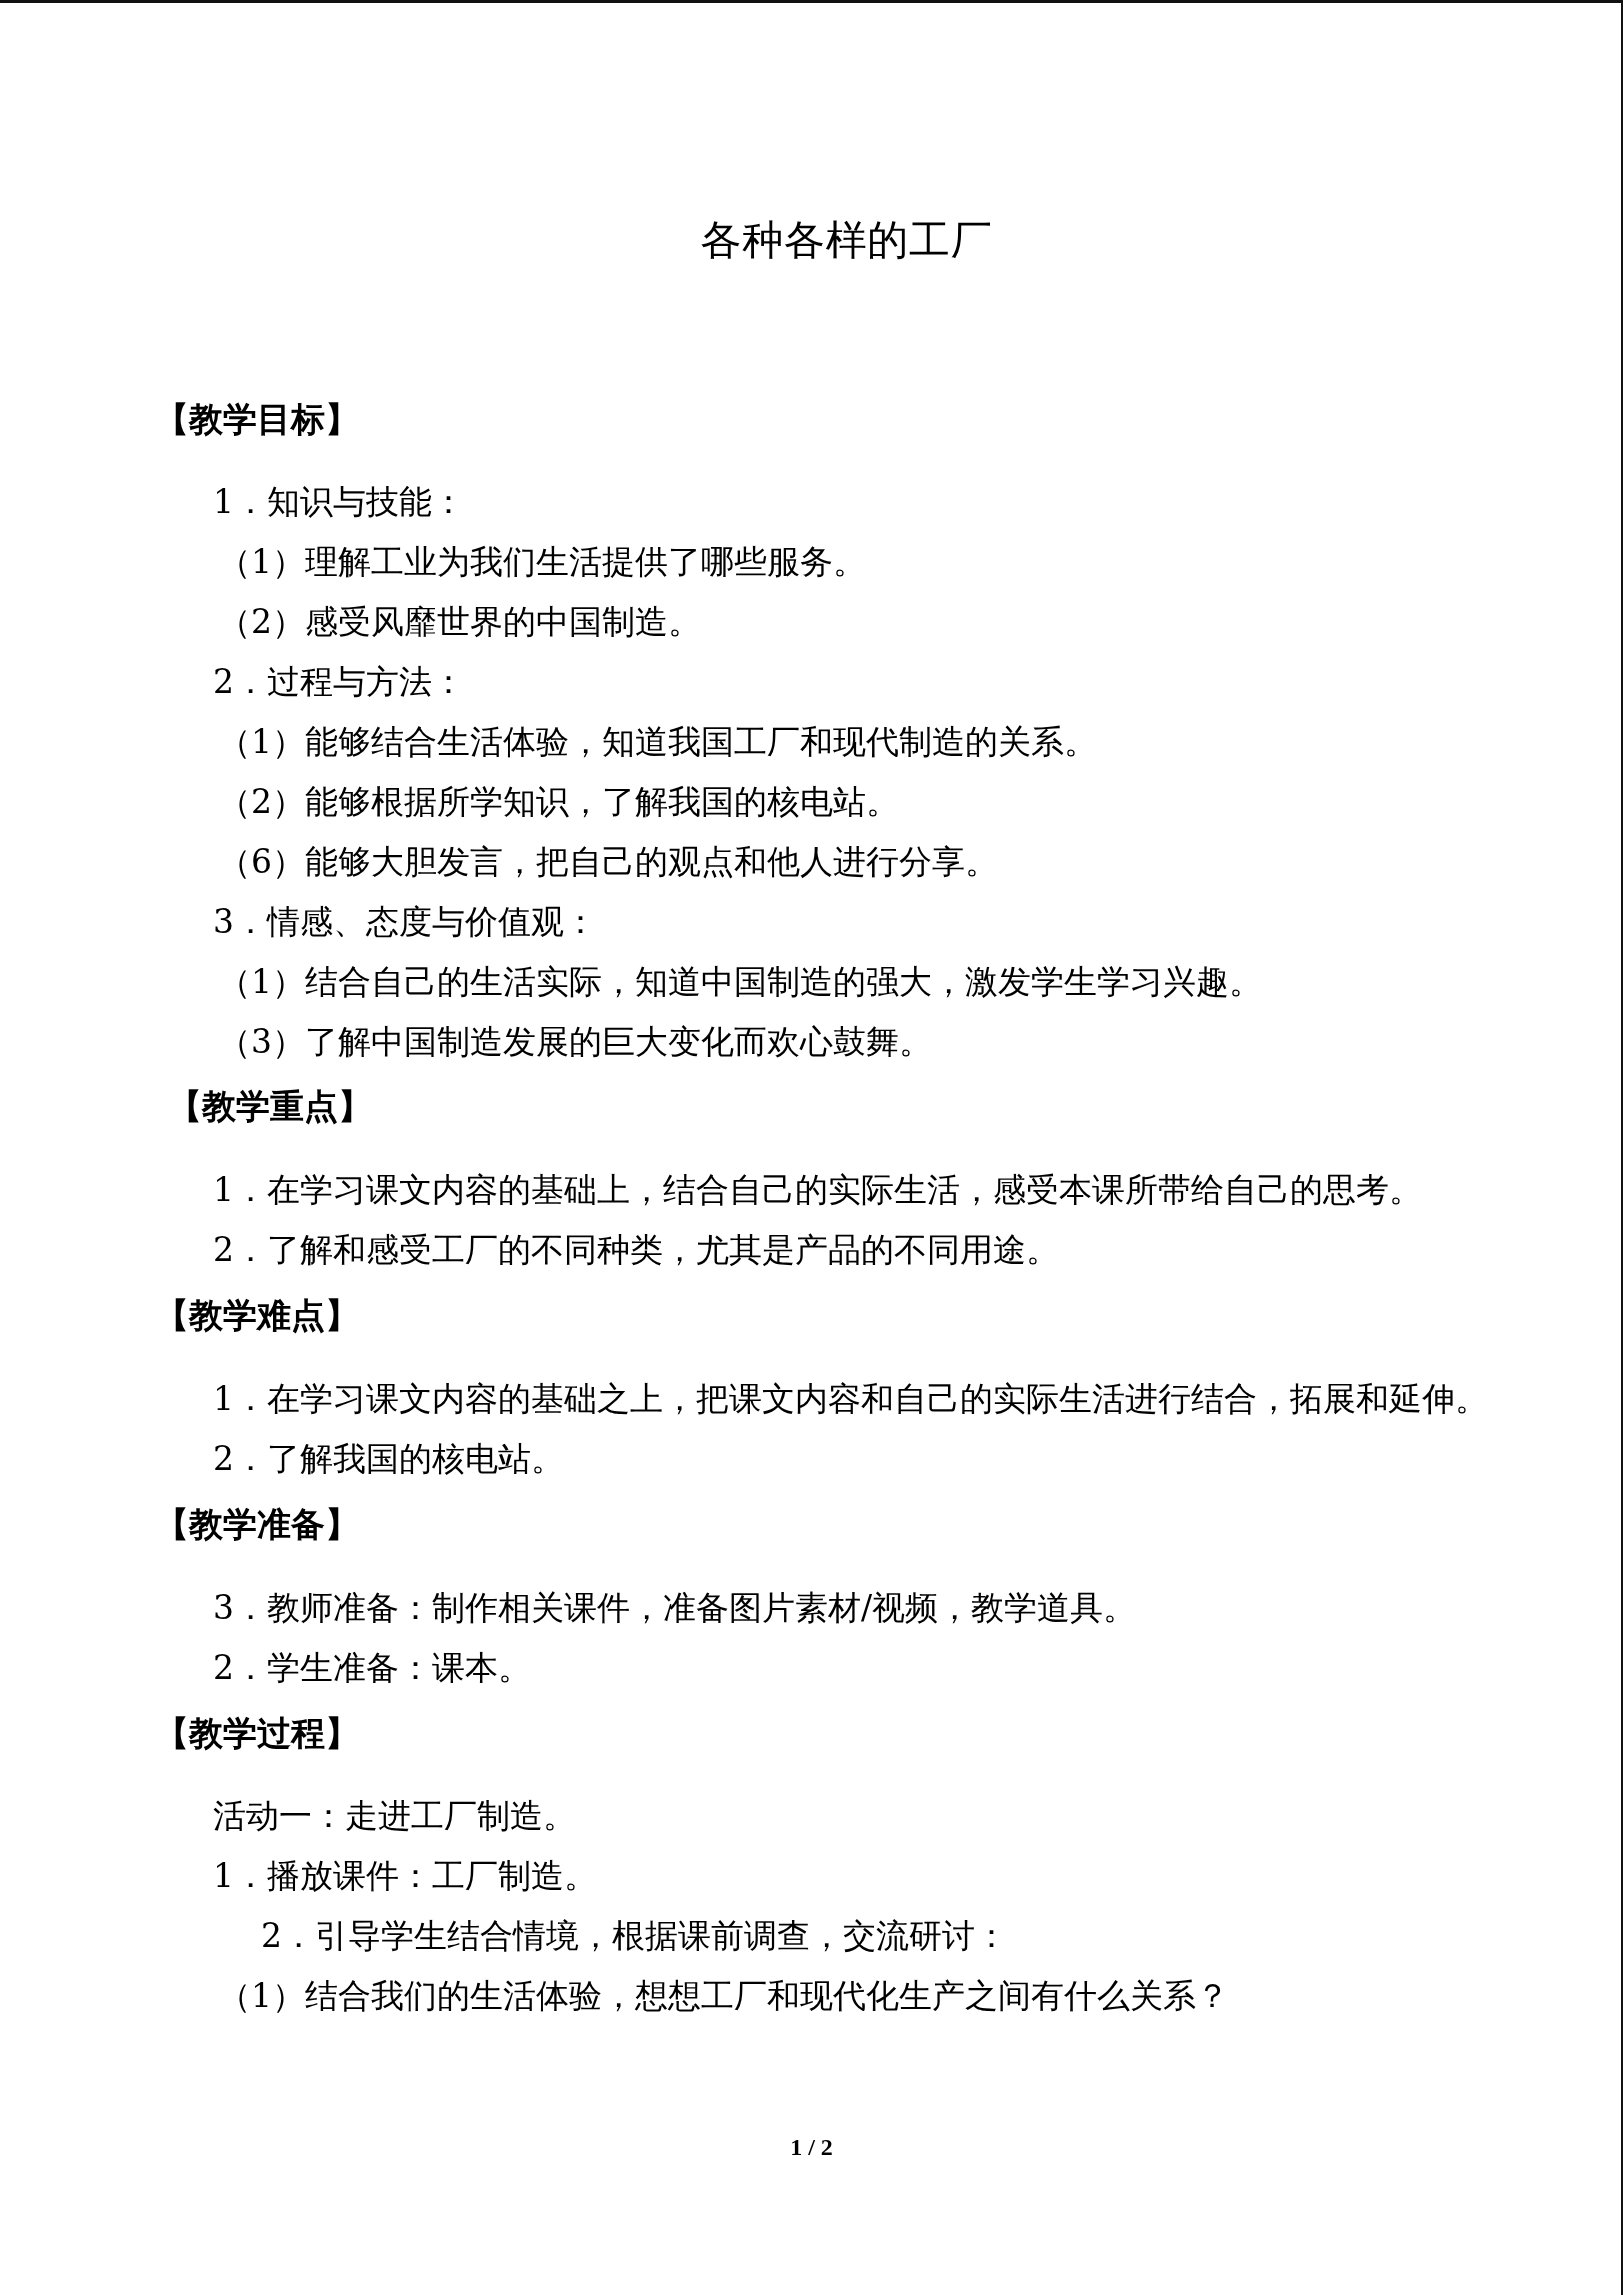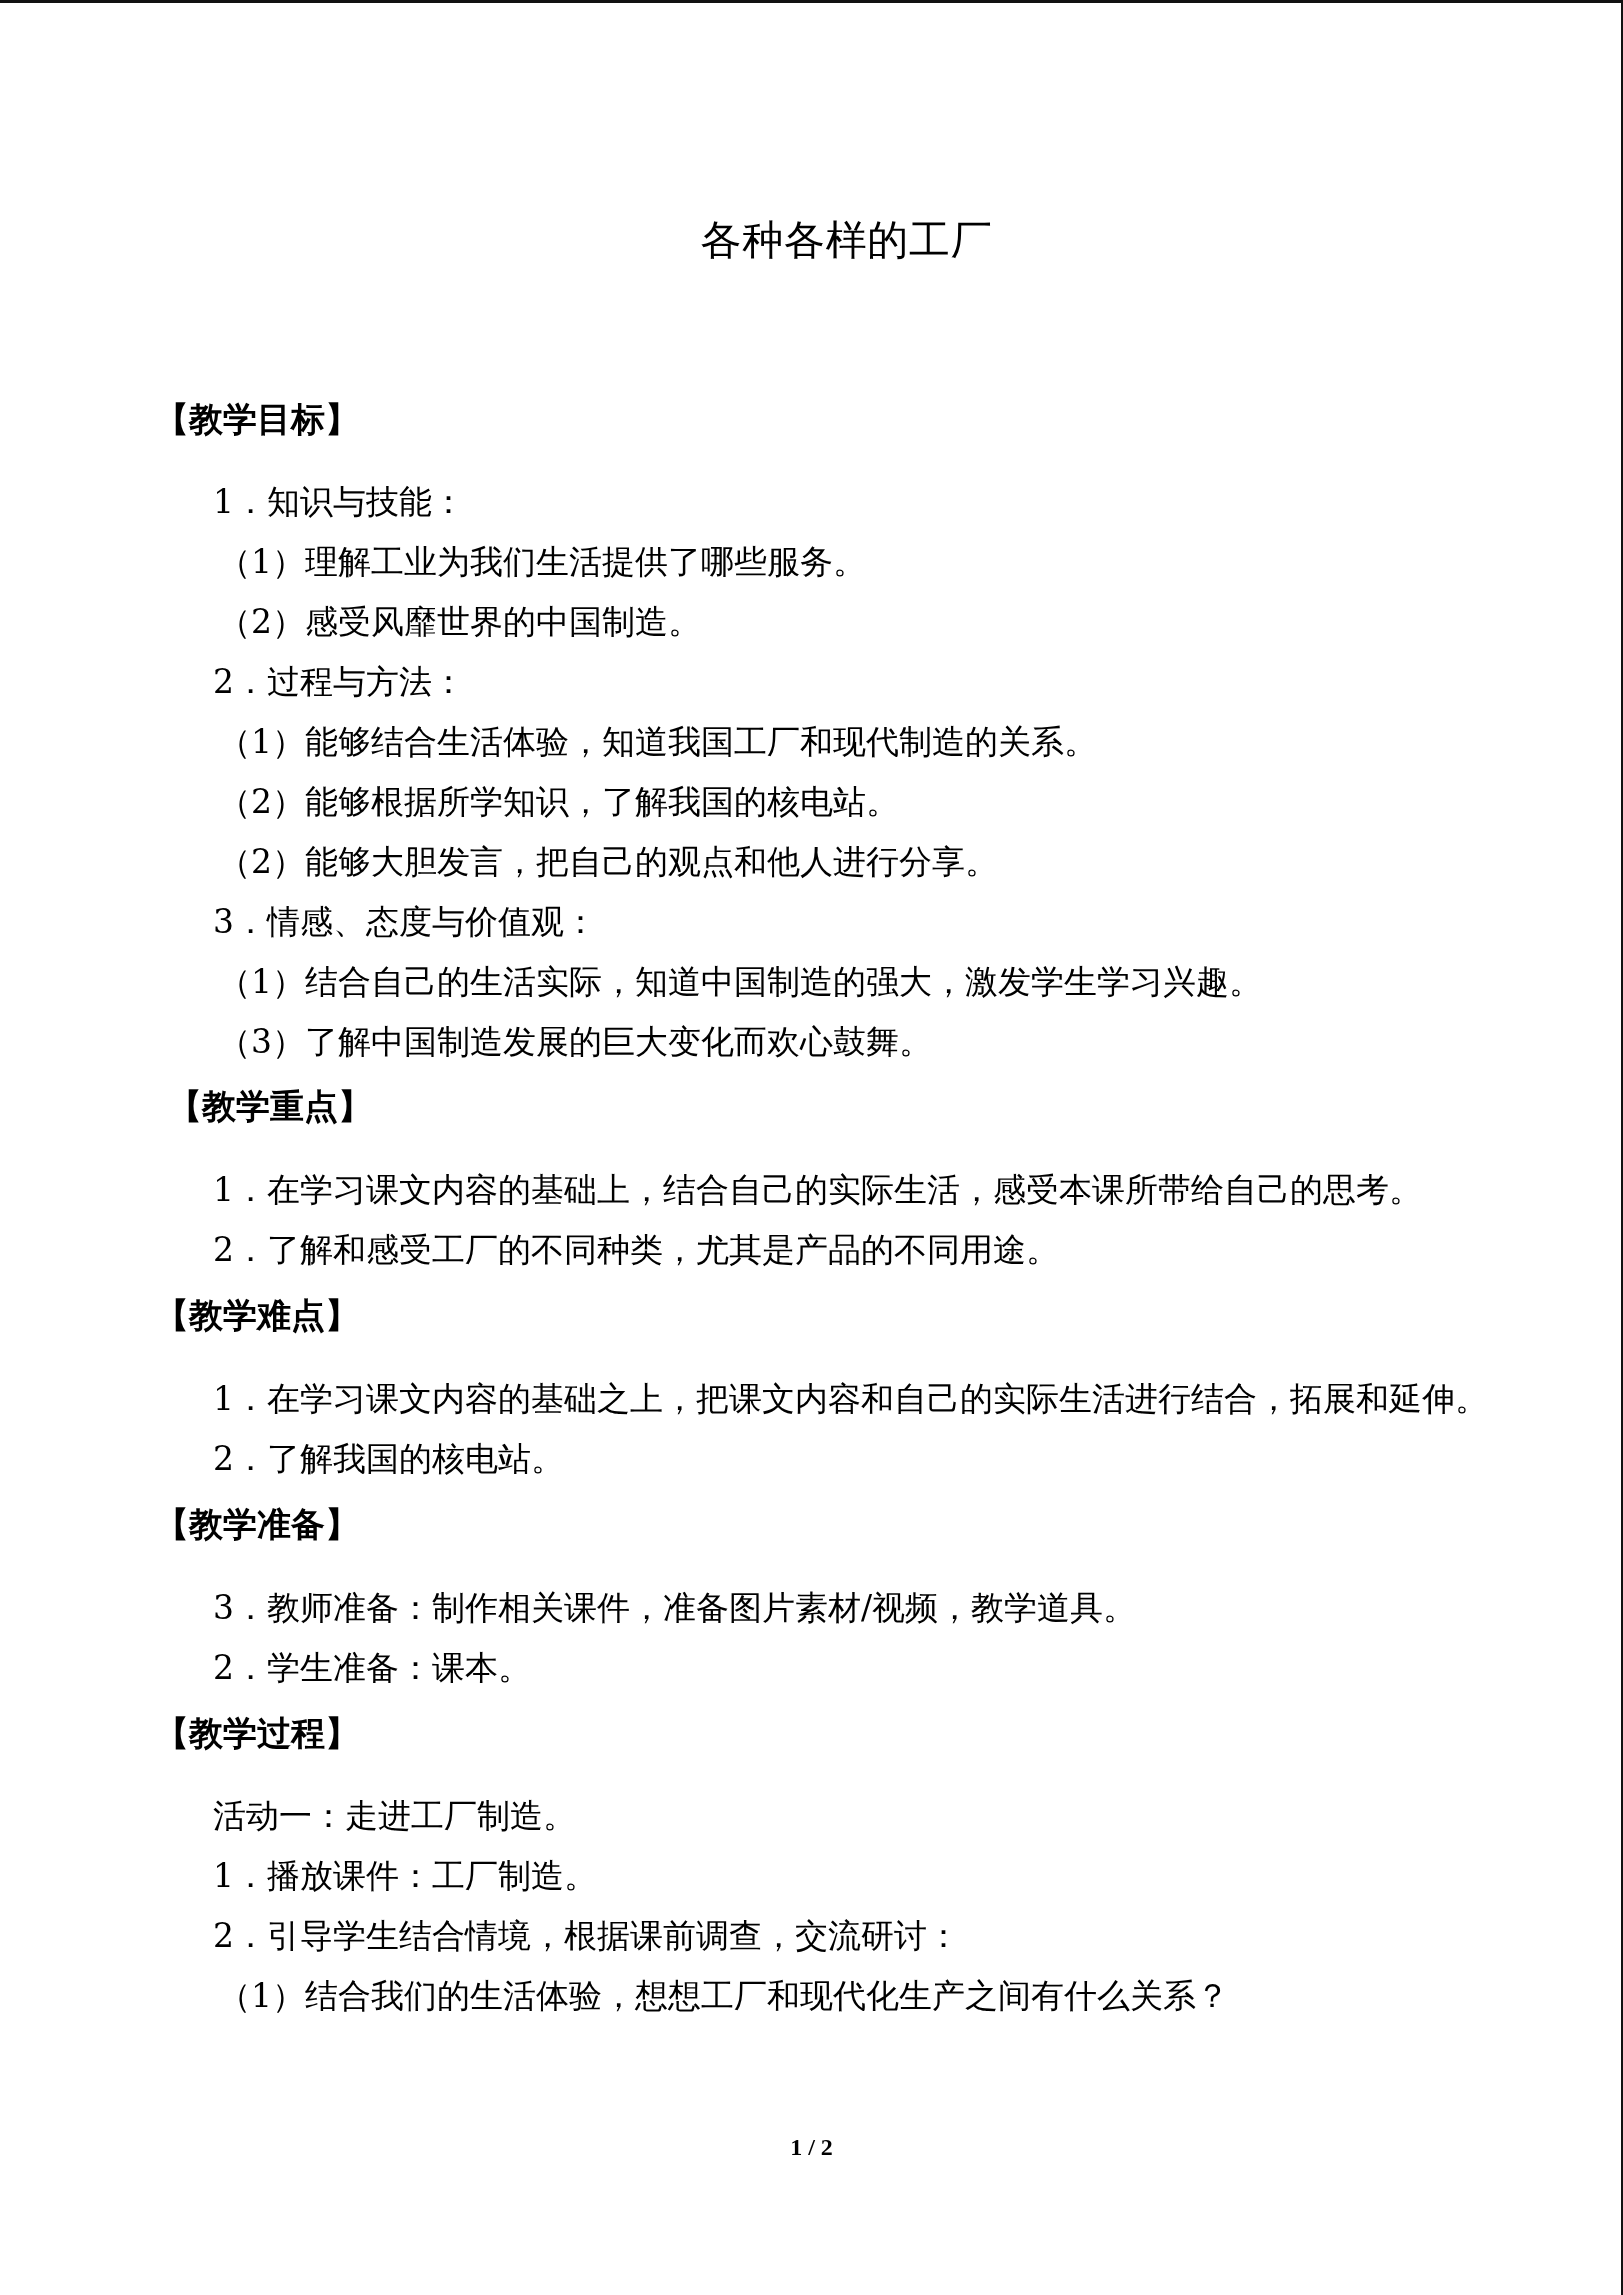--- a/index.html
+++ b/index.html
@@ -73,37 +73,37 @@
 
 <div class="doc-title">各种各样的工厂</div>
 
 <div class="section-heading" style="top:397px;">【教学目标】</div>
 <div class="line lvl1" style="top:483px;">1．知识与技能：</div>
 <div class="line lvl2" style="top:543px;">（1）理解工业为我们生活提供了哪些服务。</div>
 <div class="line lvl2" style="top:603px;">（2）感受风靡世界的中国制造。</div>
 <div class="line lvl1" style="top:663px;">2．过程与方法：</div>
 <div class="line lvl2" style="top:723px;">（1）能够结合生活体验，知道我国工厂和现代制造的关系。</div>
 <div class="line lvl2" style="top:783px;">（2）能够根据所学知识，了解我国的核电站。</div>
-<div class="line lvl2" style="top:843px;">（2）能够大胆发言，把自己的观点和他人进行分享。</div>
+<div class="line lvl2" style="top:843px;">（6）能够大胆发言，把自己的观点和他人进行分享。</div>
 <div class="line lvl1" style="top:903px;">3．情感、态度与价值观：</div>
 <div class="line lvl2" style="top:963px;">（1）结合自己的生活实际，知道中国制造的强大，激发学生学习兴趣。</div>
 <div class="line lvl2" style="top:1023px;">（3）了解中国制造发展的巨大变化而欢心鼓舞。</div>
 
 <div class="section-heading" style="top:1084px;margin-left:13px;">【教学重点】</div>
 <div class="line lvl1" style="top:1171px;">1．在学习课文内容的基础上，结合自己的实际生活，感受本课所带给自己的思考。</div>
 <div class="line lvl1" style="top:1231px;">2．了解和感受工厂的不同种类，尤其是产品的不同用途。</div>
 
 <div class="section-heading" style="top:1293px;">【教学难点】</div>
 <div class="line lvl1" style="top:1380px;">1．在学习课文内容的基础之上，把课文内容和自己的实际生活进行结合，拓展和延伸。</div>
 <div class="line lvl1" style="top:1440px;">2．了解我国的核电站。</div>
 
 <div class="section-heading" style="top:1502px;">【教学准备】</div>
 <div class="line lvl1" style="top:1589px;">3．教师准备：制作相关课件，准备图片素材/视频，教学道具。</div>
 <div class="line lvl1" style="top:1649px;">2．学生准备：课本。</div>
 
 <div class="section-heading" style="top:1711px;">【教学过程】</div>
 <div class="line lvl0" style="top:1797px;">活动一：走进工厂制造。</div>
 <div class="line lvl1" style="top:1857px;">1．播放课件：工厂制造。</div>
-<div class="line lvl1" style="top:1917px;">2．引导学生结合情境，根据课前调查，交流研讨：</div>
+<div class="line lvl1" style="top:1917px;margin-left:48px;">2．引导学生结合情境，根据课前调查，交流研讨：</div>
 <div class="line lvl2" style="top:1977px;">（1）结合我们的生活体验，想想工厂和现代化生产之间有什么关系？</div>
 
 <div class="page-number">1 / 2</div>
 
 
 </body></html>

